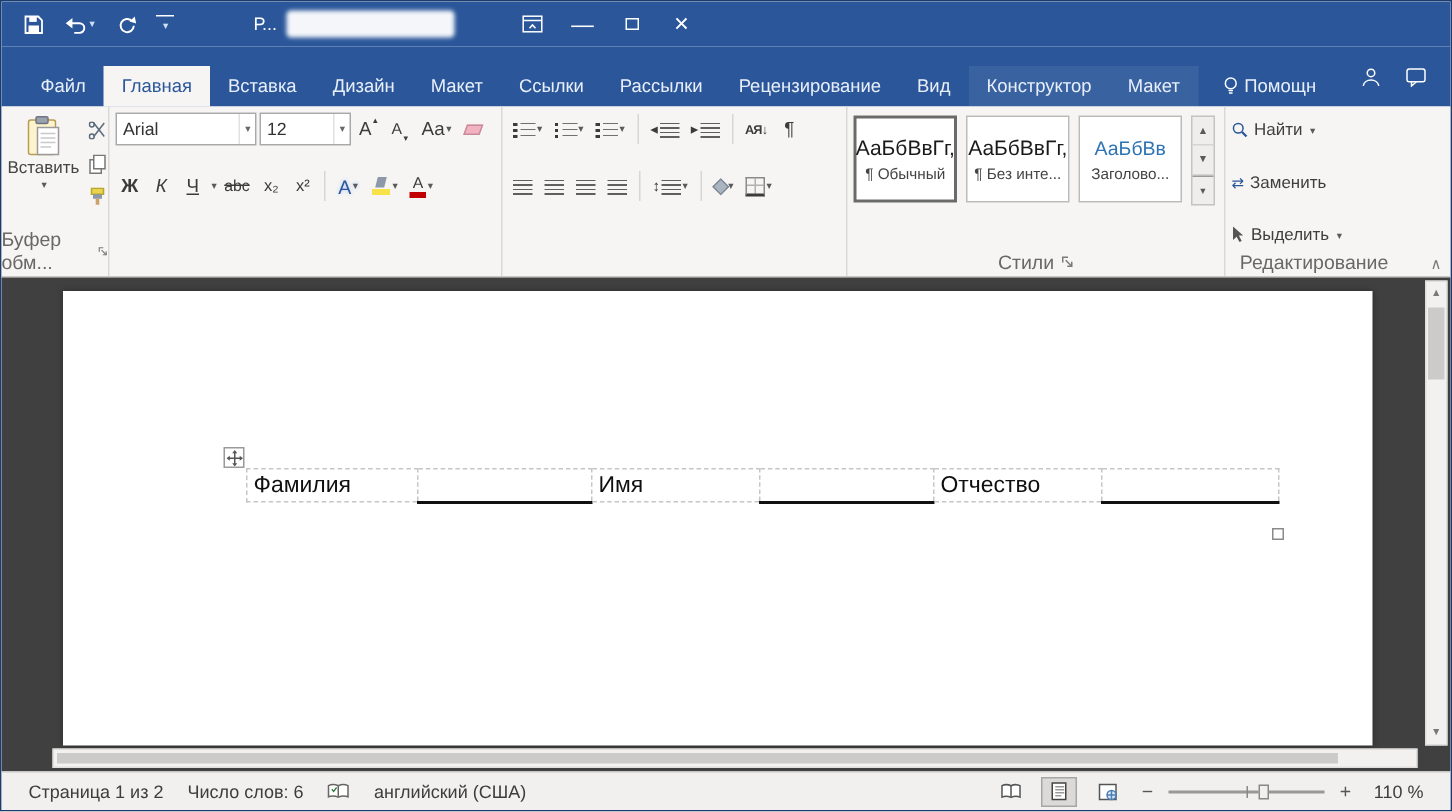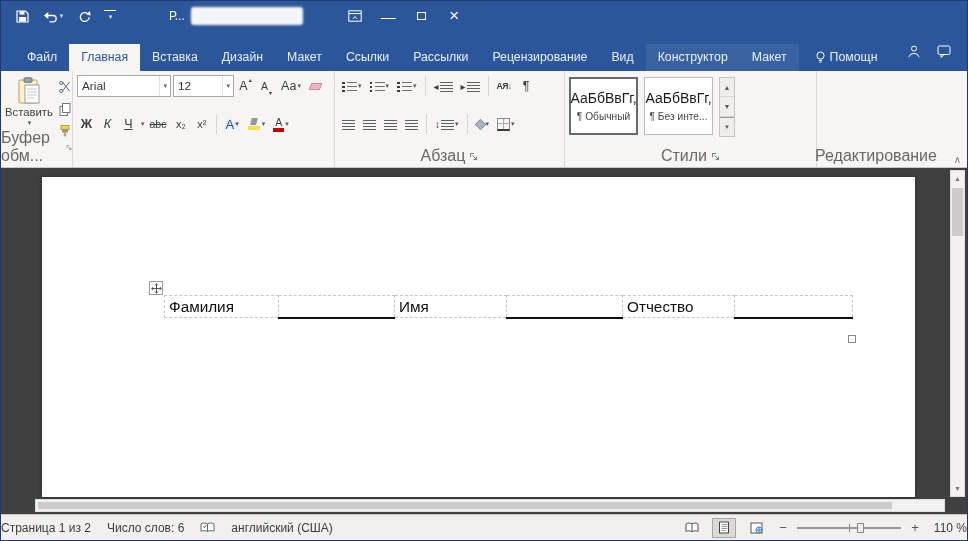--- a/index.html
+++ b/index.html
@@ -23,21 +23,21 @@
   .tab{color:#e9effa;font-size:12.3px;padding:0 12px;height:27px;line-height:27px;white-space:nowrap}
   .tab.active{background:#f6f5f3;color:#2b579a}
   .tab.ctx{background:rgba(255,255,255,.07)}
   .tab.help{display:flex;align-items:center;gap:4px;margin-left:4px}
   .tabicons{margin-left:auto;display:flex;align-items:center;height:100%}
   .tabicons .tbtn{width:30px;height:100%}
 
   
   .ribbon{flex:0 0 97px;background:#f6f5f3;display:flex;position:relative;border-bottom:1px solid #c9c7c5}
   .group{position:relative;border-right:1px solid #dbd9d7;padding:4px 4px 18px;display:flex;align-items:flex-start}
-  .grouplabel{position:absolute;bottom:2px;left:0;right:0;display:flex;align-items:center;justify-content:center;gap:4px;font-size:16px;color:#6a6866}
+  .grouplabel{position:absolute;bottom:2px;left:0;right:0;display:flex;align-items:center;justify-content:center;gap:4px;font-size:13px;color:#6a6866}
   .gcol{display:flex;flex-direction:column;gap:16px}
   .rrow{display:flex;align-items:center;gap:2px}
   .rbtn{height:22px;min-width:19px;display:inline-flex;align-items:center;justify-content:center;padding:0 2px;font-size:12.5px;color:#3b3b3b;border:1px solid transparent}
   .vsep{width:1px;height:20px;background:#d8d6d4;margin:0 3px}
   .combo{height:22px;background:#fff;border:1px solid #a9a9a9;display:flex;align-items:center;font-size:11.8px;color:#333;padding-left:4px}
   .combo .arr{margin-left:auto;font-size:7px;color:#666;border-left:1px solid #e0e0e0;padding:0 3px;align-self:stretch;display:flex;align-items:center}
   .da{font-size:7px;color:#5a5a5a;margin-left:1px}
   
   .paste{display:flex;flex-direction:column;align-items:center;width:48px;font-size:11.3px;color:#444;gap:1px;padding-top:2px}
   .clipcol{display:flex;flex-direction:column;gap:4px;margin-left:3px;padding-top:3px}
@@ -87,21 +87,21 @@
   .movehandle{position:absolute;left:107px;top:104px;width:14px;height:14px;background:#fff;border:1px solid #9a9a9a;display:flex;align-items:center;justify-content:center}
   .resizehandle{position:absolute;left:806px;top:158px;width:8px;height:8px;background:#fff;border:1px solid #8a8a8a}
   .vscroll{position:absolute;top:2px;right:2px;bottom:17px;width:15px;background:#f2f1f0;border:1px solid #e0dedc;display:flex;flex-direction:column;align-items:center}
   .sbtn{height:15px;width:100%;display:flex;align-items:center;justify-content:center;font-size:7px;color:#787878}
   .vthumb{width:11px;height:48px;background:#cdcbc9;margin-top:2px}
   .vfill{flex:1}
   .hscroll{position:absolute;left:34px;right:22px;bottom:2px;height:13px;background:#f2f1f0;border:1px solid #e0dedc}
   .hthumb{position:absolute;left:2px;top:2px;bottom:2px;width:94%;background:#cdcbc9}
 
   
-  .statusbar{flex:0 0 26px;background:#f1f0ef;border-top:1px solid #c8c6c4;display:flex;align-items:center;font-size:12px;color:#3d3d3d;padding:0 0;gap:16px}
+  .statusbar{flex:0 0 26px;background:#f1f0ef;border-top:1px solid #c8c6c4;display:flex;align-items:center;font-size:12px;color:#3d3d3d;padding:0 18px;gap:16px}
   .sitem{display:flex;align-items:center;gap:5px;white-space:nowrap}
   .sright{margin-left:auto;display:flex;align-items:center;gap:8px}
   .viewbtn{width:24px;height:20px;display:flex;align-items:center;justify-content:center}
   .viewbtn.sel{background:#dcdad8;border:1px solid #a8a6a4}
   .zoomwrap{display:flex;align-items:center;gap:7px}
   .zbtn{font-size:13px;color:#555;width:14px;text-align:center}
   .zslider{width:104px;height:14px;position:relative}
   .ztrack{position:absolute;left:0;right:0;top:6px;height:2px;background:#9a9896}
   .znotch{position:absolute;left:50%;top:3px;width:1px;height:8px;background:#8a8886}
   .zthumb{position:absolute;left:58%;top:2px;width:7px;height:10px;background:#f1f0ef;border:1px solid #8a8886}
@@ -345,57 +345,74 @@
           <span class="rbtn">
               <span class="ic-shade"></span>
               <span class="da">▾</span>
             </span>
           <span class="rbtn">
               <span class="ic-borders"></span>
               <span class="da">▾</span>
             </span>
         </div>
       </div>
-      <div class="grouplabel">
-        <span>Абзац</span>
-        <svg width="9" height="9" viewBox="0 0 9 9">
-            <path d="M1.5 5V1.5H5" fill="none" stroke="#7a7a7a"></path>
-            <path d="M3.5 3.5L7.5 7.5" stroke="#7a7a7a"></path>
-            <path d="M7.5 4.5V7.5H4.5" fill="none" stroke="#7a7a7a"></path>
-          </svg>
-      </div>
     </div>
 
     <div class="group" style="width:252px">
       <div class="rrow" style="align-items:stretch;padding-top:2px">
         <div class="stylecard sel">
           <span class="prev">АаБбВвГг,</span>
           <span class="nm">¶ Обычный</span>
         </div>
         <div class="stylecard">
           <span class="prev">АаБбВвГг,</span>
           <span class="nm">¶ Без инте...</span>
+        </div>
+        <div class="stylecard">
+          <span class="prev head">АаБбВв</span>
+          <span class="nm">Заголово...</span>
         </div>
         <div class="galstrip" style="height:60px">
           <span class="galbtn">▲</span>
           <span class="galbtn">▼</span>
           <span class="galbtn">▾</span>
         </div>
       </div>
       <div class="grouplabel">
         <span>Стили</span>
         <svg width="9" height="9" viewBox="0 0 9 9">
             <path d="M1.5 5V1.5H5" fill="none" stroke="#7a7a7a"></path>
             <path d="M3.5 3.5L7.5 7.5" stroke="#7a7a7a"></path>
             <path d="M7.5 4.5V7.5H4.5" fill="none" stroke="#7a7a7a"></path>
           </svg>
       </div>
     </div>
 
     <div class="group" style="width:118px;border-right:none">
+      <div class="gcol" style="padding-top:2px">
+        <div class="edrow">
+          <svg width="11" height="11" viewBox="0 0 11 11">
+              <circle cx="4.5" cy="4.5" r="3.2" fill="none" stroke="#2b579a"></circle>
+              <line x1="7" y1="7" x2="10" y2="10" stroke="#2b579a" stroke-width="1.5"></line>
+            </svg>
+          <span>Найти</span>
+          <span class="da">▾</span>
+        </div>
+        <div class="edrow">
+          <span style="color:#2b579a;font-size:10px">⇄</span>
+          <span>Заменить</span>
+        </div>
+        <div class="edrow">
+          <svg width="9" height="11" viewBox="0 0 9 11">
+              <polygon points="1,0 1,9 3.4,6.8 5.3,10.4 6.8,9.6 4.9,6 7.8,6" fill="#555"></polygon>
+            </svg>
+          <span>Выделить</span>
+          <span class="da">▾</span>
+        </div>
+      </div>
       <div class="grouplabel">
         <span>Редактирование</span>
       </div>
     </div>
 
     <span class="collapse">∧</span>
   </div>
 
   <div class="docarea">
     <div class="page">

